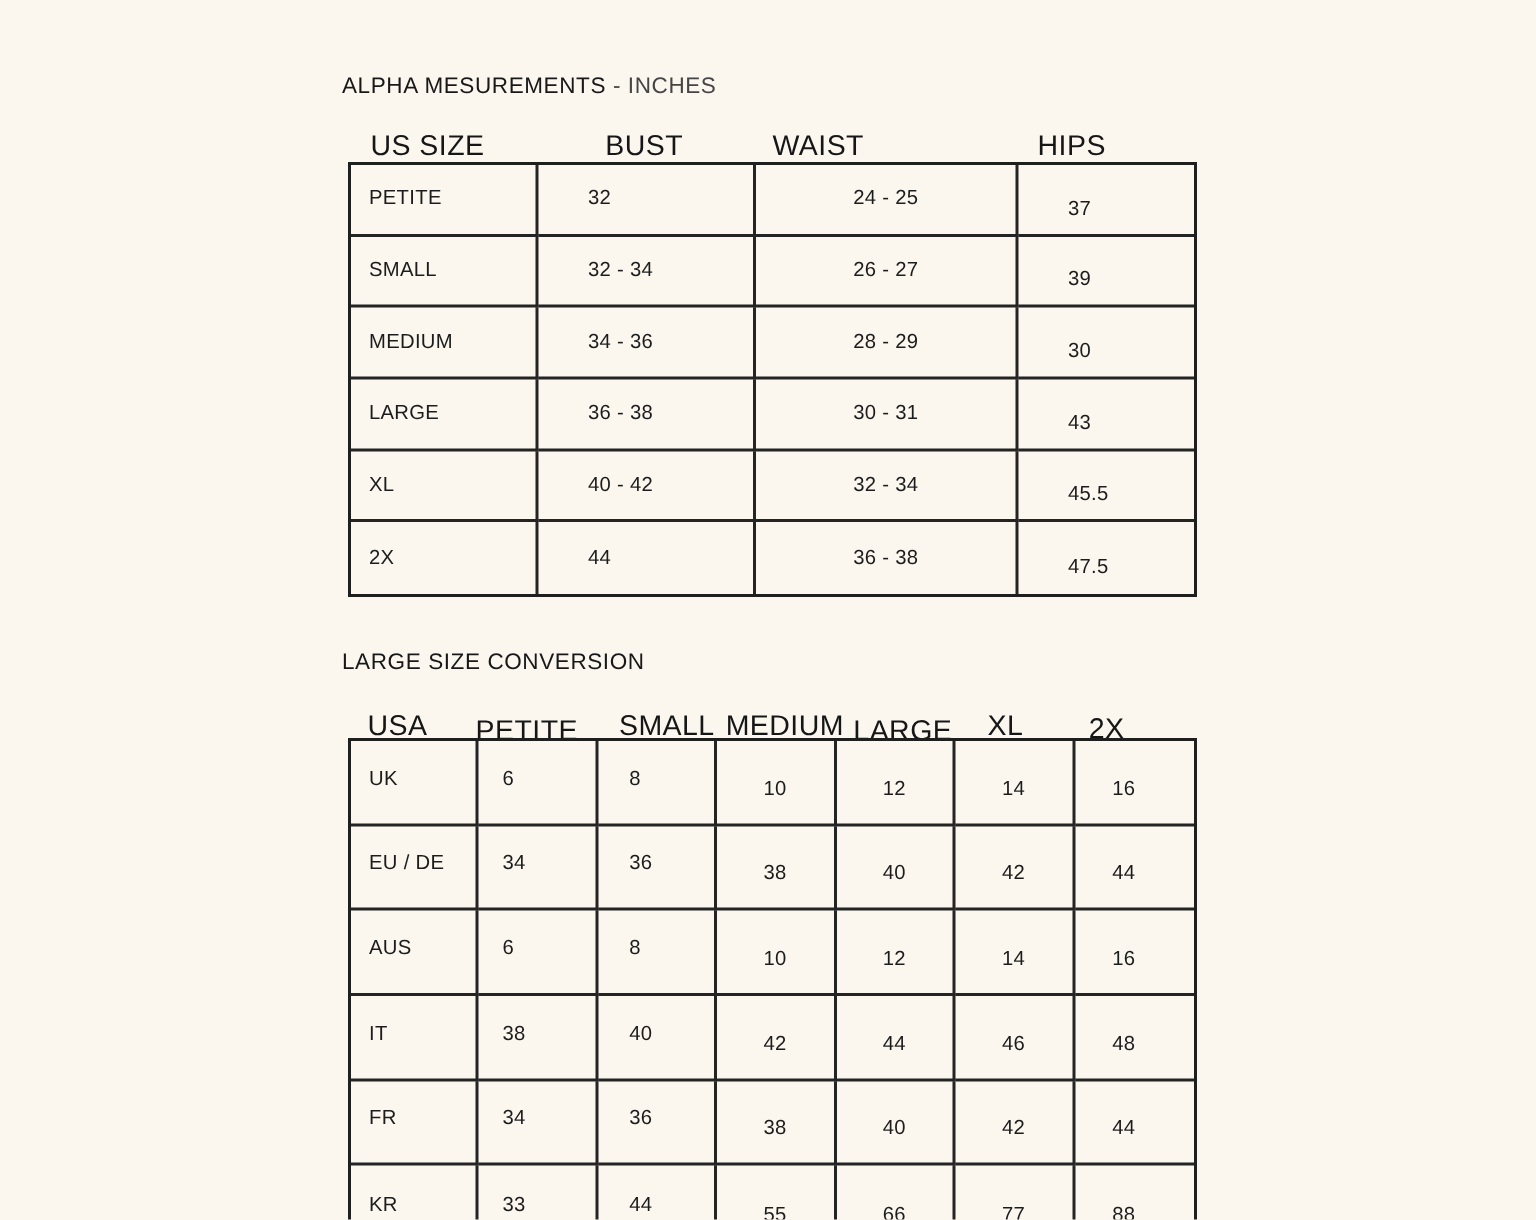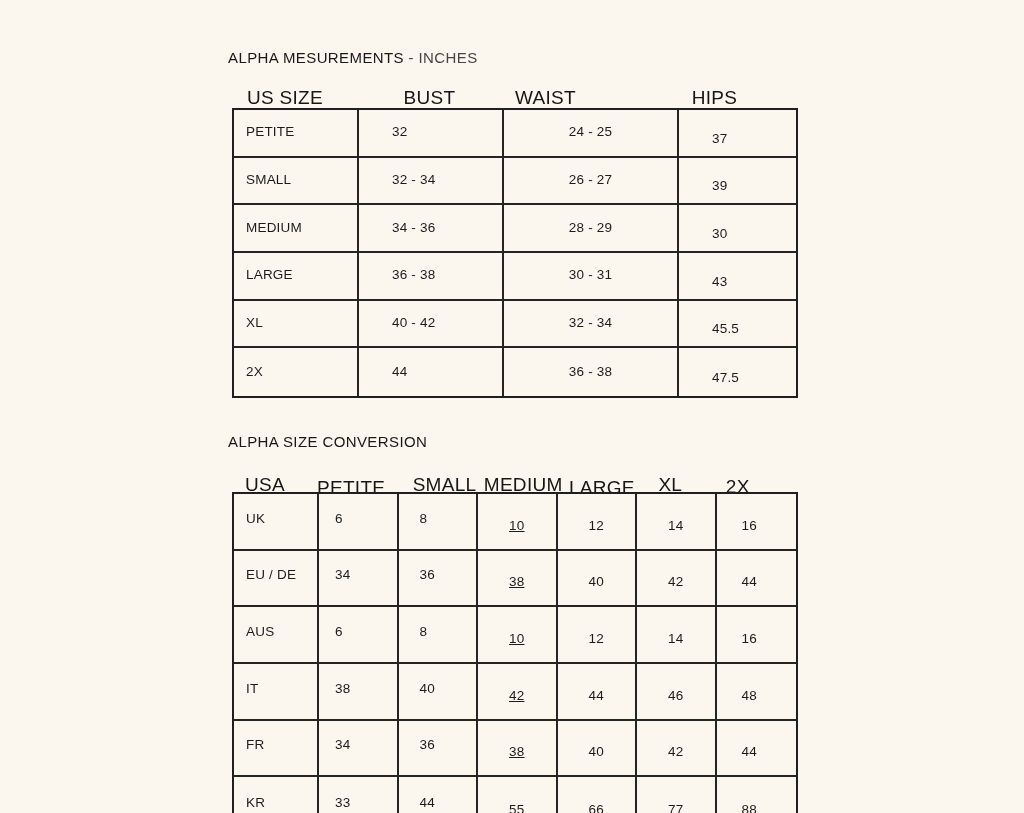--- a/index.html
+++ b/index.html
@@ -68,21 +68,21 @@
   
   #table-1 > .c0 { padding-left:12px; padding-bottom:2px; }
   #table-1 > .c1 { padding-left:33px; padding-bottom:2px; }
   #table-1 > .c2 { justify-content:center; padding-bottom:2px; }
   #table-1 > .c3 { padding-left:33px; padding-top:11px; }   
 
   
   #table-2 > .c0 { padding-left:12px; padding-bottom:6px; }
   #table-2 > .c1 { padding-left:16px; padding-bottom:6px; }
   #table-2 > .c2 { padding-left:21px; padding-bottom:6px; }
-  #table-2 > .c3 { justify-content:center; padding-top:8px;text-decoration:underline; }
+  #table-2 > .c3 { justify-content:center; padding-top:8px; }
   #table-2 > .c4 { justify-content:center; padding-top:8px; }
   #table-2 > .c5 { justify-content:center; padding-top:8px; }
   #table-2 > .c6 { justify-content:center; padding-top:8px; padding-right:14px; }
 </style>
 </head>
 <body>
 
 <div class="stage">
 
   <div class="sec-title" id="title-1">
@@ -124,21 +124,21 @@
     <div class="c2">32 - 34</div>
     <div class="c3">45.5</div>
 
     <div class="c0">2X</div>
     <div class="c1">44</div>
     <div class="c2">36 - 38</div>
     <div class="c3">47.5</div>
   </div>
 
   <div class="sec-title" id="title-2">
-    <span>ALPHA SIZE CONVERSION</span>
+    <span>LARGE SIZE CONVERSION</span>
   </div>
 
   <div class="hdr-row" id="hdr-2">
     <div class="h0">USA</div>
     <div class="h1">PETITE</div>
     <div class="h2">SMALL</div>
     <div class="h3">MEDIUM</div>
     <div class="h4">LARGE</div>
     <div class="h5">XL</div>
     <div class="h6">2X</div>

